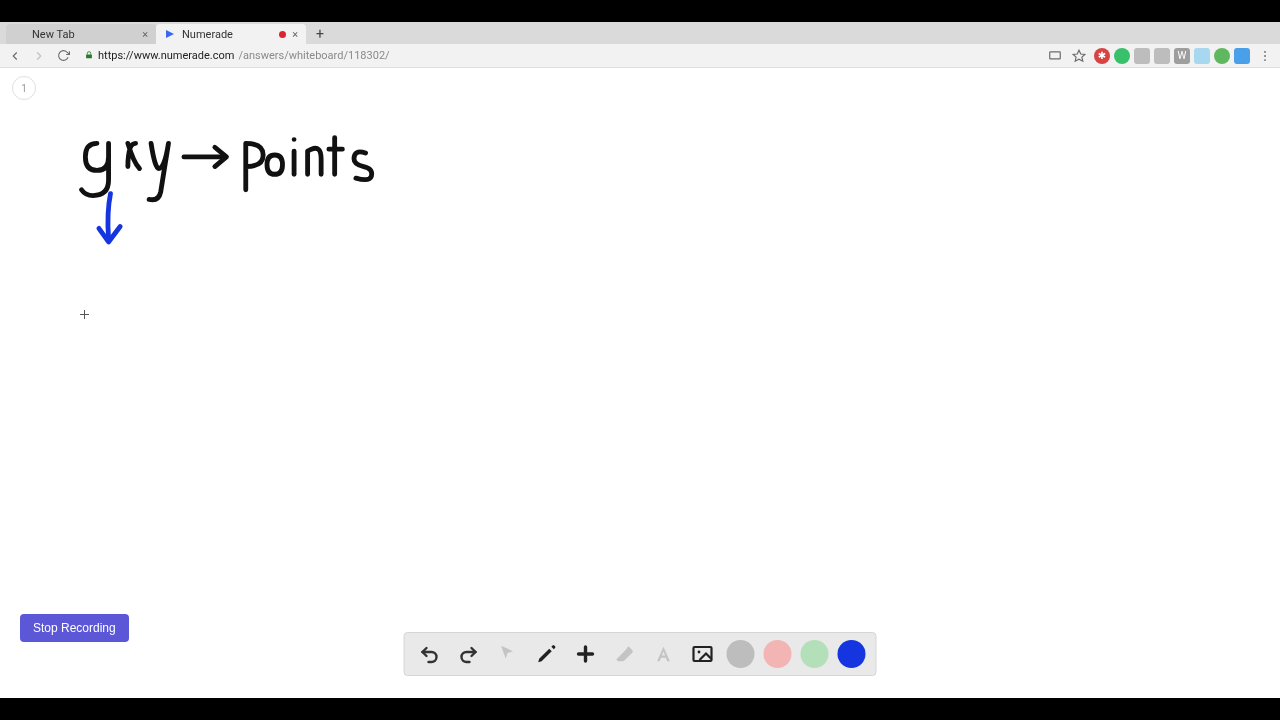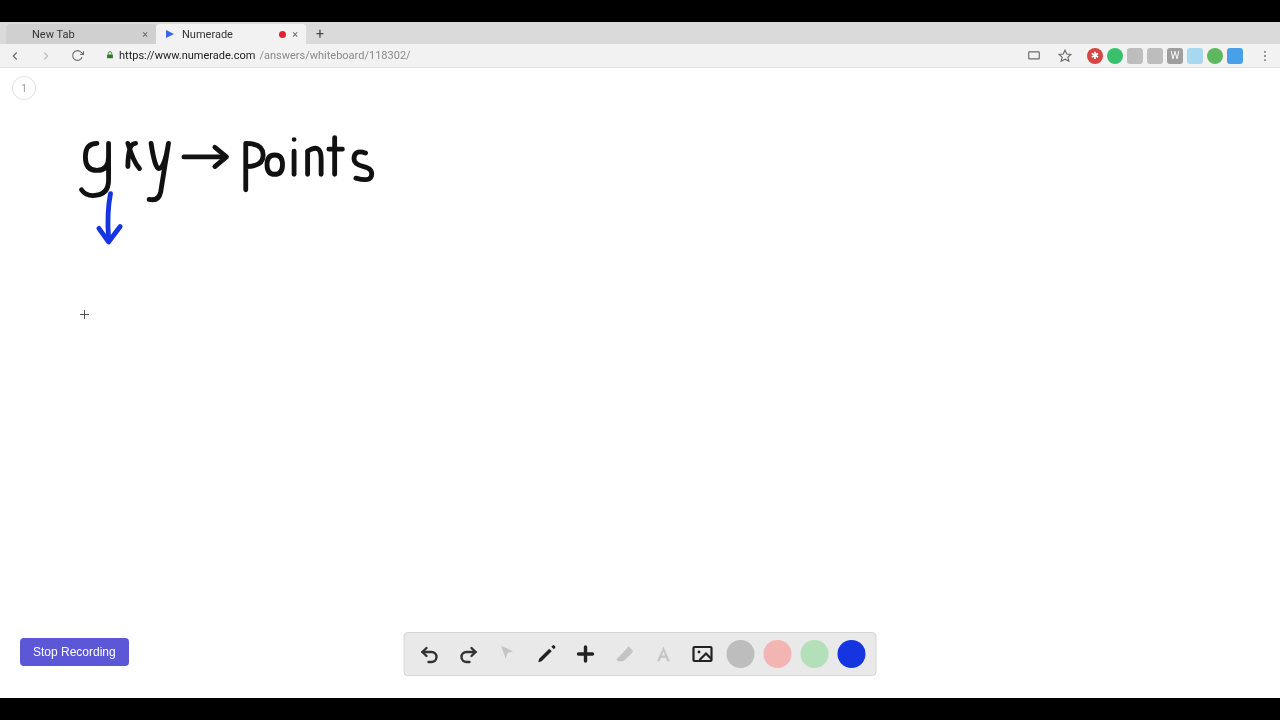--- a/index.html
+++ b/index.html
@@ -12,21 +12,21 @@
   .tab { height: 20px; min-width: 150px; display: flex; align-items: center; padding: 0 8px; font-size: 11px; color: #333; gap: 6px; border-radius: 4px 4px 0 0; margin-top: 30px; }
   .tab.inactive { background: #d0d0d0; }
   .tab.active { background: #f2f2f2; }
   .tab .favicon { width: 12px; height: 12px; display:inline-flex; align-items:center; justify-content:center; }
   .tab .title { flex: 1; white-space: nowrap; overflow: hidden; text-overflow: ellipsis; }
   .tab .rec-dot { width:7px; height:7px; border-radius:50%; background:#d23; }
   .tab .close { color:#666; font-size:11px; }
   .newtab-btn { width:20px; height:20px; display:flex; align-items:center; justify-content:center; color:#444; font-size:14px; margin-left:4px; }
 
   
-  .toolbar { height: 24px; background: #f2f2f2; display:flex; align-items:center; padding: 0 6px; gap:13px; border-bottom:1px solid #e0e0e0; }
+  .toolbar { height: 24px; background: #f2f2f2; display:flex; align-items:center; padding: 0 6px; gap:6px; border-bottom:1px solid #e0e0e0; }
   .nav-btn { width:18px; height:18px; display:flex; align-items:center; justify-content:center; color:#6b6b6b; }
   .nav-btn.disabled { color:#bfbfbf; }
   .omnibox { flex:0 1 auto; display:flex; align-items:center; gap:4px; height:18px; padding:0 6px; border-radius:9px; background:#f2f2f2; color:#4a4a4a; font-size:11px; }
   .lock { color:#2a7a2a; font-size:10px; }
   .url-main { color:#222; }
   .url-rest { color:#8a8a8a; }
   .toolbar-spacer { flex:1; }
   .ext { width:16px; height:16px; border-radius:50%; display:flex; align-items:center; justify-content:center; font-size:10px; color:#fff; }
   .ext.square { border-radius:3px; }
 
@@ -35,21 +35,21 @@
 
   .page-badge { position:absolute; top:8px; left:12px; width:24px; height:24px; border:1px solid #e0e0e0; border-radius:50%; display:flex; align-items:center; justify-content:center; font-size:10px; color:#999; background:#fff; }
 
   .canvas { position:absolute; inset:0; }
   .cursor-cross { position:absolute; width:9px; height:9px; color:#555; }
   .cursor-cross::before, .cursor-cross::after { content:""; position:absolute; background:#555; }
   .cursor-cross::before { left:4px; top:0; width:1px; height:9px; }
   .cursor-cross::after  { top:4px; left:0; height:1px; width:9px; }
 
   
-  .stop-rec { position:absolute; left:20px; bottom:32px; background:#5b57d6; color:#fff; font-size:12px; padding:7px 13px; border:none; border-radius:4px; }
+  .stop-rec { position:absolute; left:20px; bottom:56px; background:#5b57d6; color:#fff; font-size:12px; padding:7px 13px; border:none; border-radius:4px; }
 
   
   .wb-toolbar { position:absolute; bottom:22px; left:50%; transform:translateX(-50%); background:#e9e9e9; border:1px solid #d6d6d6; border-radius:4px; padding:6px 10px; display:flex; align-items:center; gap:9px; }
   .wb-btn { width:30px; height:30px; display:flex; align-items:center; justify-content:center; color:#333; }
   .wb-btn.disabled { color:#c4c4c4; }
   .swatch { width:28px; height:28px; border-radius:50%; }
 </style>
 </head>
 <body>
 

